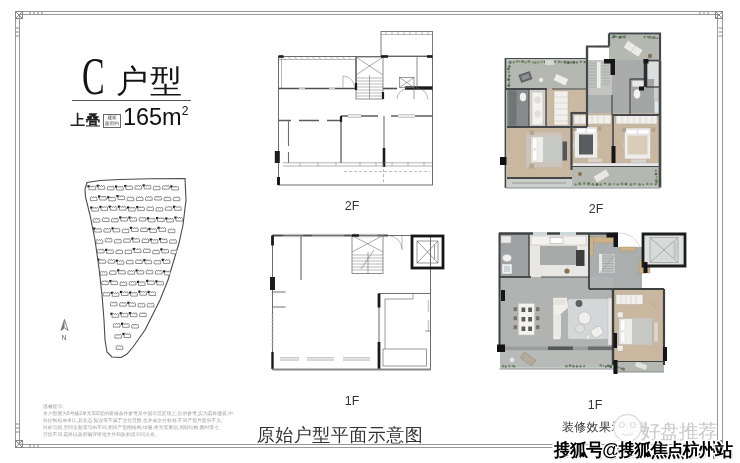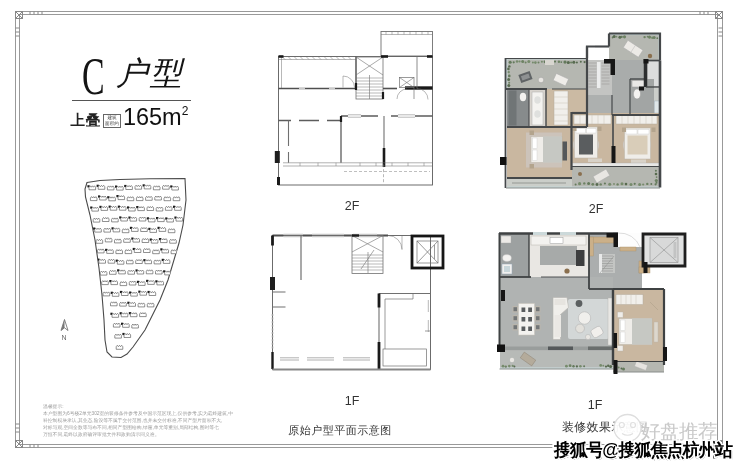--- a/index.html
+++ b/index.html
@@ -27,21 +27,21 @@
     <path d="M700 11.5v3M704 11.5v3M708 11.5v3" stroke="#888"></path>
     <path d="M15.5 424h4M15.5 428h4M15.5 432h4" stroke="#888"></path>
     <path d="M30 444.5v3M34 444.5v3M38 444.5v3" stroke="#888"></path>
     <path d="M718.5 28h4M718.5 32h4M718.5 36h4" stroke="#888"></path>
   </g>
 </svg>
 
 <div class="abs" style="left:82px;top:50px;">
   <span style="display:inline-block;font-family:'Liberation Serif',serif;font-size:53px;color:#141414;line-height:1;transform:scaleX(0.64);transform-origin:0 0;">C</span>
 </div>
-<div class="abs" style="left:116px;top:57px;font-style:italic;">
+<div class="abs" style="left:116px;top:65px;">
   <span style="font-family:'Liberation Serif',serif;font-size:32px;color:#141414;letter-spacing:2px;line-height:1;">户型</span>
 </div>
 <div class="abs" style="left:72px;top:99.5px;width:119px;height:1px;background:#555;"></div>
 <div class="abs" style="left:70.5px;top:104px;width:140px;height:26px;white-space:nowrap;">
   <span style="font-size:14.5px;font-weight:bold;color:#222;vertical-align:-4.5px;letter-spacing:0.8px;">上叠</span><span style="display:inline-block;vertical-align:-5px;margin:0 2px 0 2px;border:0.8px solid #666;font-size:4.6px;line-height:1.25;padding:0.5px 1px;color:#333;text-align:center;">建筑<br>面积约</span><span style="font-size:23.5px;color:#111;vertical-align:-5px;letter-spacing:0;">165m</span><span style="font-size:12px;color:#111;vertical-align:5px;">2</span>
 </div>
 
 <svg class="abs" style="left:55px;top:172px" width="145" height="200" viewBox="55 172 145 200">
 <defs>
       <clipPath id="fanclip">
@@ -322,21 +322,21 @@
  <path d="M272.5 235.5 v10" stroke="#1a1a1a" stroke-width="2.8"></path>
  <path d="M270 277 h5 v13 h-5 z" fill="#1e1e1e" stroke="none"></path>
  <path d="M272.5 352 v17" stroke="#1a1a1a" stroke-width="2.4"></path>
  <path d="M352 235.5 h7" stroke="#1a1a1a" stroke-width="2.4"></path>
  <path d="M272.5 369.5 h158" stroke="#888" stroke-width="1.8"></path>
  <path d="M272.5 314 v36" stroke="#999" stroke-width="1.5" stroke-dasharray="2 1.6"></path>
 </g>
 </svg>
 <div class="abs" style="left:297px;top:199px;width:110px;text-align:center;font-size:12.5px;color:#333;">2F</div>
 <div class="abs" style="left:297px;top:394px;width:110px;text-align:center;font-size:12.5px;color:#333;">1F</div>
-<div class="abs" style="left:255px;top:423px;width:170px;text-align:center;font-size:11px;color:#333;letter-spacing:0.5px;">原始户型平面示意图</div>
+<div class="abs" style="left:255px;top:423px;width:170px;text-align:center;font-size:18px;color:#333;letter-spacing:0.5px;">原始户型平面示意图</div>
 
 <svg class="abs" style="left:495px;top:24px" width="172" height="176" viewBox="495 24 172 176">
 
 <rect x="609" y="33.5" width="51" height="27" fill="#b5b7b1"></rect>
 <rect x="609" y="33.5" width="51" height="1.6" fill="#c6d4d4"></rect>
 <rect x="658.4" y="33.5" width="1.6" height="27" fill="#c6d4d4"></rect>
 <rect x="613" y="60" width="31" height="19" fill="#b2b4ae"></rect>
 <circle cx="612.6" cy="37.5" r="0.9" fill="#647a5c"></circle>
     <circle cx="614.2" cy="36.6" r="1.5" fill="#586b50"></circle>
     <circle cx="616.5" cy="36.7" r="0.9" fill="#768b6c"></circle>

